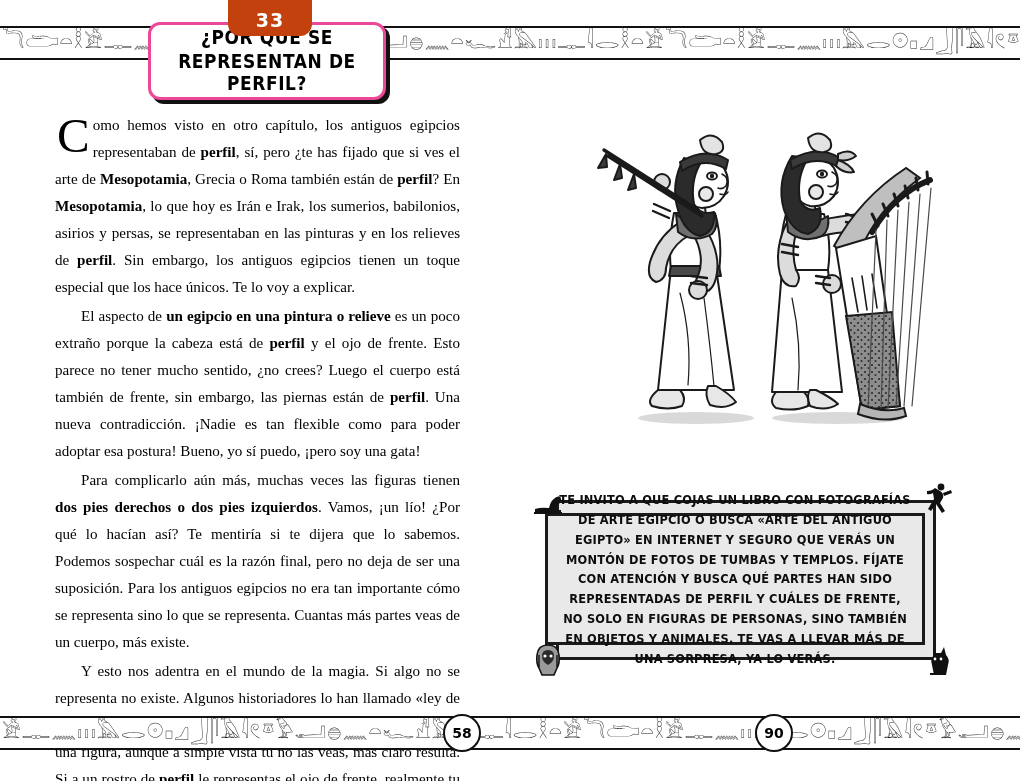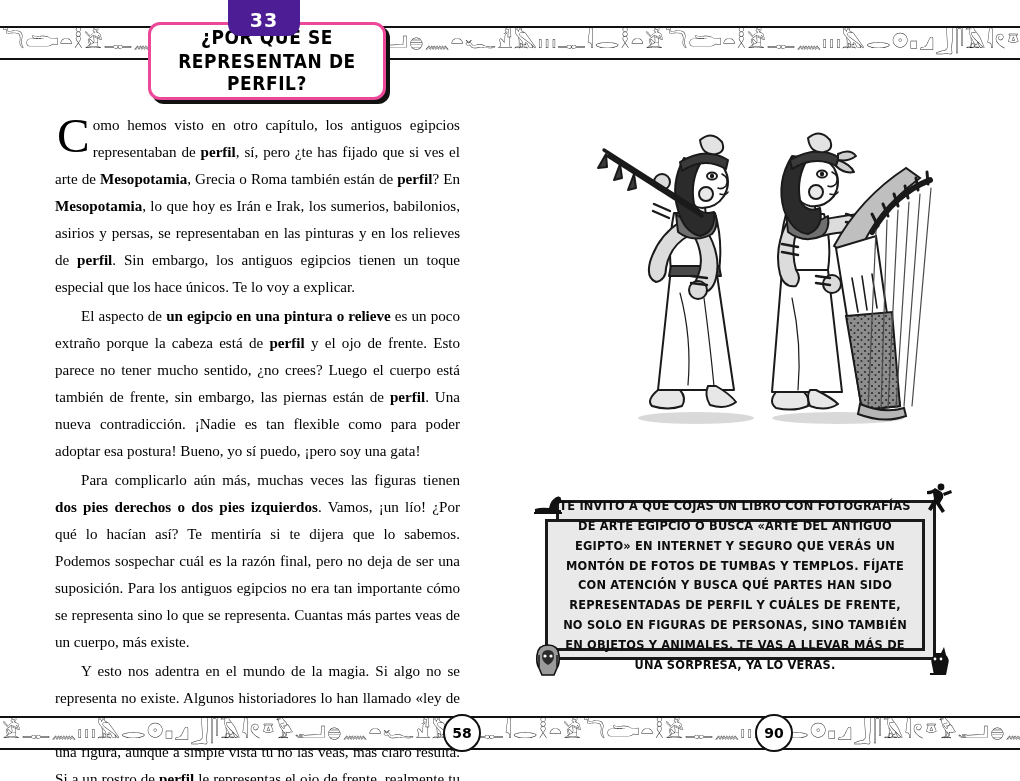--- a/index.html
+++ b/index.html
@@ -71,23 +71,23 @@
     line-height: 1.22;
     text-align: center;
     letter-spacing: 0.6px;
     text-transform: uppercase;
     transform: scaleY(1.12);
   }
   #chapter-tab {
     position: absolute;
     left: 228px;
     top: 0px;
-    width: 72px;
+    width: 84px;
     height: 36px;
-    background: #4c1d95;
+    background: #c2410c;
     border-radius: 0 0 12px 12px;
     z-index: 13;
     display: flex;
     align-items: flex-end;
     justify-content: center;
     padding-bottom: 5px;
     box-sizing: border-box;
   }
   #chapter-number {
     color: #ffffff;
@@ -143,21 +143,21 @@
     width: 380px;
     height: 160px;
     background: #e9e9e9;
     border: 3px solid #1a1a1a;
     box-sizing: border-box;
     z-index: 5;
   }
   #activity-inner {
     position: absolute;
     left: -14px;
-    top: 16px;
+    top: 10px;
     width: 380px;
     height: 132px;
     background: #e9e9e9;
     border: 3px solid #1a1a1a;
     box-sizing: border-box;
     display: flex;
     align-items: center;
     justify-content: center;
     padding: 4px 10px;
     z-index: 6;

